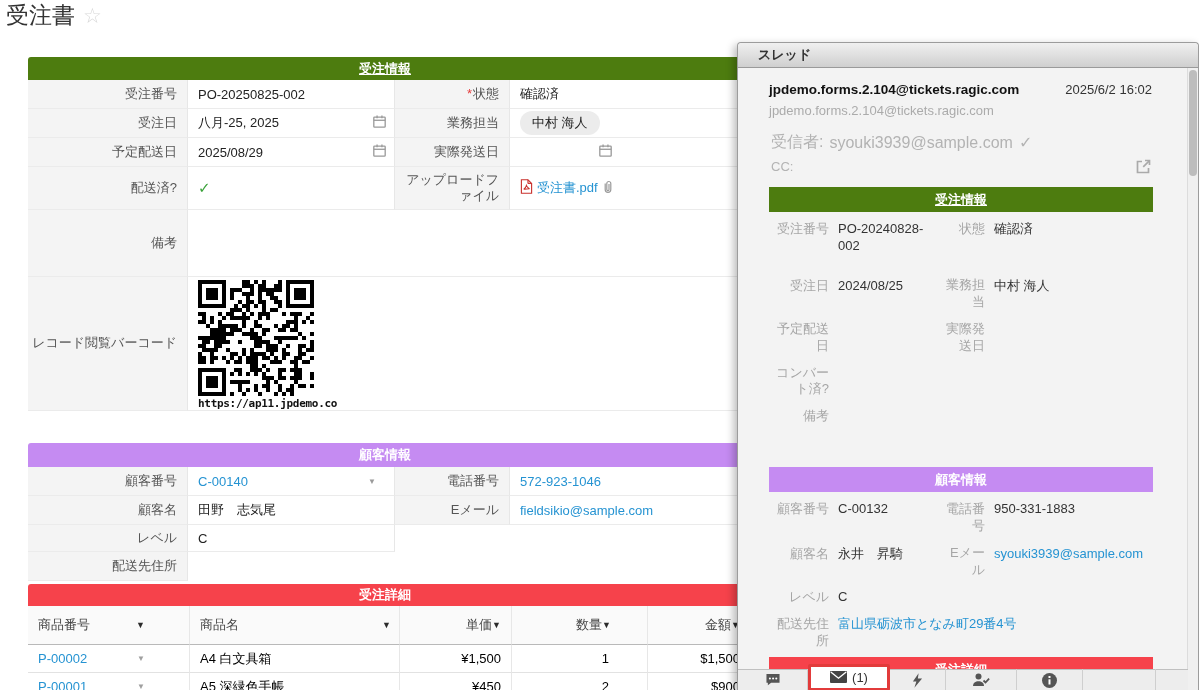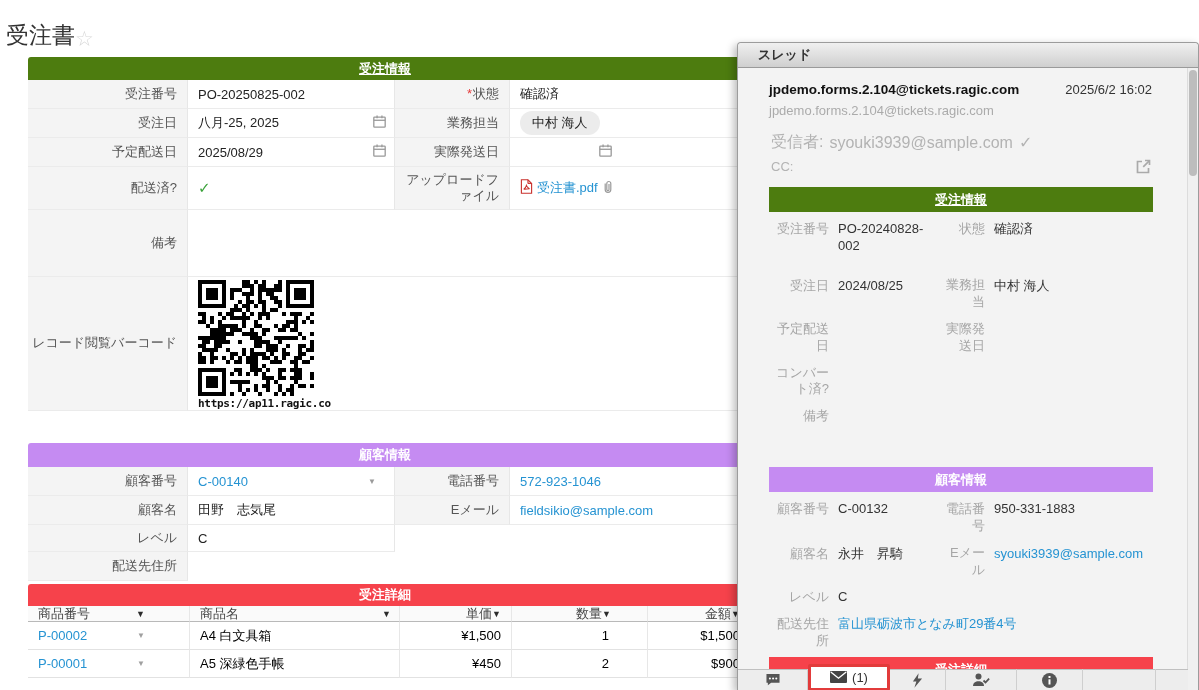--- a/index.html
+++ b/index.html
@@ -1,21 +1,21 @@
 <!DOCTYPE html>
 <html><head>
 <meta charset="utf-8">
 <style>
   * { margin:0; padding:0; box-sizing:border-box; }
   html,body { width:1199px; height:690px; overflow:hidden; background:#fff;
     font-family:"Liberation Sans","DejaVu Sans",sans-serif; }
   .page { position:relative; width:1199px; height:690px; }
 
   
-  .title-row { position:absolute; left:6px; top:20px; display:flex; align-items:flex-end; }
+  .title-row { position:absolute; left:6px; top:0; display:flex; align-items:center; gap:8px; }
   .page-title { font-size:23px; font-weight:400; color:#333; }
   .fav-star { font-size:21px; color:#d9d9d9; cursor:pointer; }
 
   
   .form { position:absolute; left:28px; top:57px; width:714px; z-index:1; }
   .sec-header { height:23px; line-height:23px; text-align:center; color:#fff;
     font-size:13px; font-weight:bold; border-radius:3px 3px 0 0; }
   .hdr-pink   { background:#4d7c0f;text-decoration:underline; }
   .hdr-purple { background:#c58bf2; height:24px; line-height:24px; }
   .hdr-red    { background:#f6424b; height:22px; line-height:22px; }
@@ -39,21 +39,21 @@
   .qr-url { font-family:"DejaVu Sans Mono",monospace; font-size:11px; font-weight:bold;
     color:#111; margin-top:1px; letter-spacing:-0.3px; }
   .file-link { display:flex; align-items:center; gap:4px; }
   .gap1 { height:32px; }  .gap2 { height:3px; }
 
   
   .tgrid { display:grid; grid-template-columns:162px 210px 112px 136px 1fr; }
   .tgrid > div { font-size:13px; display:flex; align-items:center; position:relative;
     border-bottom:1px solid #e2e2e2; border-right:1px solid #e7e7e7; }
   .tgrid > div:nth-child(5n) { border-right:none; }
-  .th { height:16px; background:#fafafa; color:#444; padding:0 0 0 10px;
+  .th { height:39px; background:#fafafa; color:#444; padding:0 0 0 10px;
     border-bottom:1px solid #b9b9b9 !important; }
   .td { height:28px; padding:0 0 0 10px; }
   .sort { font-size:9px; color:#2b2b2b; cursor:pointer; }
   .rnum { justify-content:flex-end; }
   .row-dd { position:absolute; right:44px; color:#a0a0a0; font-size:8px; cursor:pointer; }
 
   
   .thread { position:absolute; left:737px; top:42px; width:462px; height:648px; z-index:5;
     background:#f3f3f3; border:1px solid #9c9c9c; border-bottom:none; border-radius:4px 4px 0 0;
     box-shadow:-3px 3px 8px rgba(0,0,0,.28); overflow:hidden; }
@@ -497,21 +497,21 @@
               <rect x="0" y="0" width="7" height="7" fill="#000"></rect>
               <rect x="1" y="1" width="5" height="5" fill="#fff"></rect>
               <rect x="2" y="2" width="3" height="3" fill="#000"></rect>
               <rect x="22" y="0" width="7" height="7" fill="#000"></rect>
               <rect x="23" y="1" width="5" height="5" fill="#fff"></rect>
               <rect x="24" y="2" width="3" height="3" fill="#000"></rect>
               <rect x="0" y="22" width="7" height="7" fill="#000"></rect>
               <rect x="1" y="23" width="5" height="5" fill="#fff"></rect>
               <rect x="2" y="24" width="3" height="3" fill="#000"></rect>
             </svg>
-          <span class="qr-url">https://ap11.ragic.co</span>
+          <span class="qr-url">https://ap11.jpdemo.co</span>
         </span>
       </div>
     </div>
 
     <div class="gap1"></div>
 
     <div class="sec-header hdr-purple">顧客情報</div>
 
     <div class="fgrid" style="grid-template-rows:29px 29px 27px 29px;">
       <div class="lbl">顧客番号</div>

